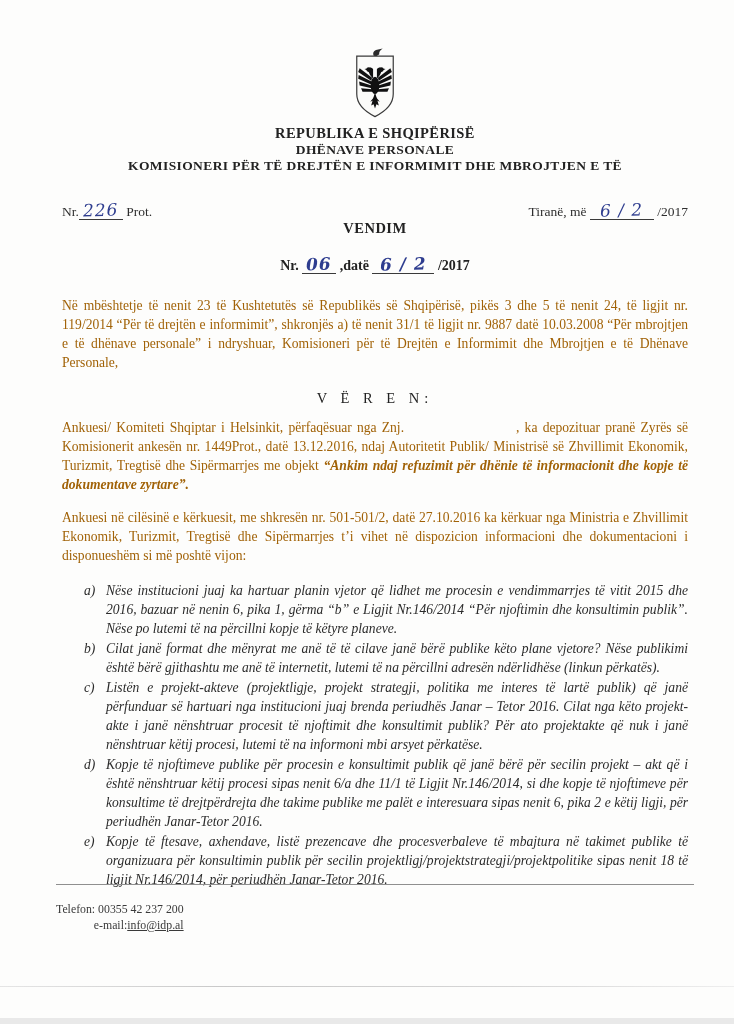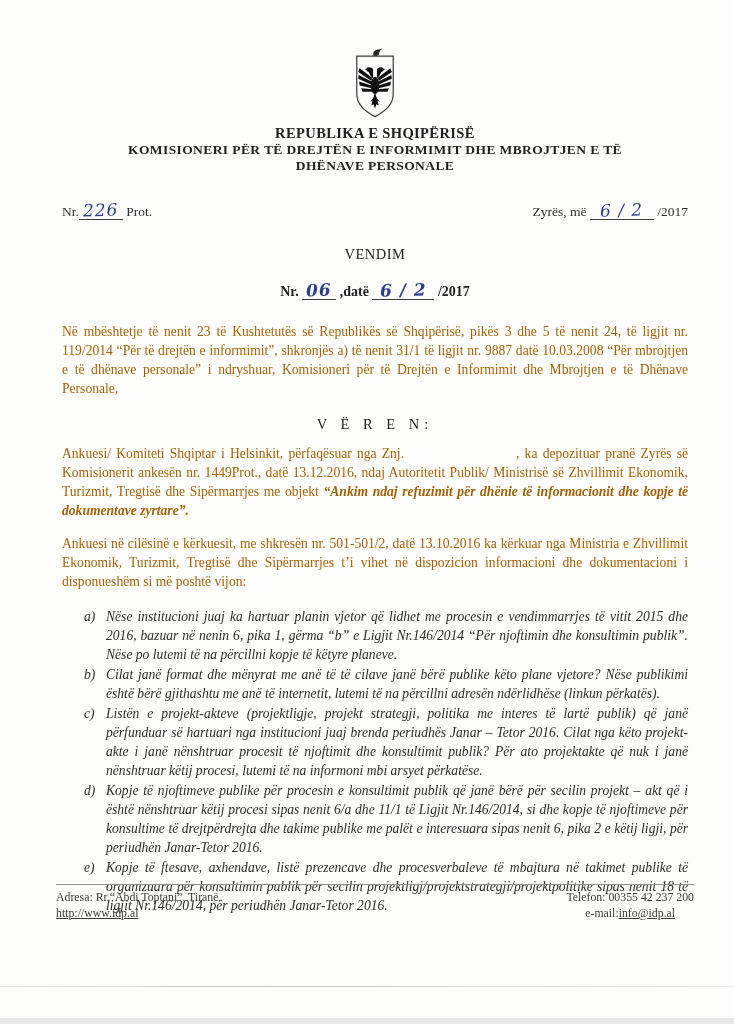--- a/index.html
+++ b/index.html
@@ -34,22 +34,22 @@
     transform:rotate(-2deg);
     display:inline-block;
   }
   .fill-line{
     display:inline-block;text-align:center;
     border-bottom:1.2px solid #3a3a3a;
     line-height:14px;
     vertical-align:baseline;
   }
   .vendim{
-    text-align:center;font-weight:normal;font-size:14.5px;
-    margin-top:26px;letter-spacing:.5px;color:#222;
+    text-align:center;font-weight:bold;font-size:14.5px;
+    letter-spacing:.5px;color:#222;
   }
   .vendim-nr{
     text-align:center;font-weight:bold;font-size:14px;
     margin-top:20px;color:#222;
   }
   .para{
     font-size:13.6px;line-height:19px;text-align:justify;color:#a16207;
   }
   .p-legal{margin-top:22px;}
   .veren{
@@ -110,31 +110,31 @@
 
         <path d="M66,62 L92,42 L95,50 L68,68 Z" fill="#111"></path>
         <path d="M67,70 L94,56 L95,64 L68,76 Z" fill="#111"></path>
         <path d="M67,78 L93,70 L92,78 L67,84 Z" fill="#111"></path>
         <path d="M66,86 L89,84 L86,91 L65,91 Z" fill="#111"></path>
       </svg>
     </div>
 
     <div class="hdr">
       <div class="l1">REPUBLIKA E SHQIPËRISË</div>
+      <div class="l2">DHËNAVE PERSONALE</div>
       <div class="l2">KOMISIONERI PËR TË DREJTËN E  INFORMIMIT DHE MBROJTJEN E TË</div>
-      <div class="l2">DHËNAVE PERSONALE</div>
     </div>
 
     <div class="proto-row">
       <div>
         <span>Nr.</span><span class="fill-line" style="min-width:44px;"><span class="hand">226</span></span>
         <span>Prot.</span>
       </div>
       <div>
-        <span>Zyrës, më</span>
+        <span>Tiranë, më</span>
         <span class="fill-line" style="min-width:64px;"><span class="hand">6 / 2</span></span>
         <span>/2017</span>
       </div>
     </div>
 
     <div class="vendim">VENDIM</div>
 
     <div class="vendim-nr">
       <span>Nr.</span>
       <span class="fill-line" style="min-width:34px;"><span class="hand">06</span></span>
@@ -142,21 +142,21 @@
       <span class="fill-line" style="min-width:62px;"><span class="hand">6 / 2</span></span>
       <span>/2017</span>
     </div>
 
     <p class="para p-legal">Në mbështetje të nenit 23 të Kushtetutës së Republikës së Shqipërisë,  pikës 3 dhe 5 të nenit 24, të ligjit nr. 119/2014 “Për të drejtën e informimit”, shkronjës a) të nenit 31/1 të ligjit nr. 9887 datë 10.03.2008 “Për mbrojtjen e të dhënave personale” i ndryshuar, Komisioneri për të Drejtën e Informimit dhe Mbrojtjen e të Dhënave Personale,</p>
 
     <div class="veren">V Ë R E N:</div>
 
     <p class="para p-complaint"><span>Ankuesi/ Komiteti Shqiptar i Helsinkit, përfaqësuar nga Znj.</span><span class="redact-gap"></span><span>, ka depozituar pranë Zyrës së Komisionerit ankesën nr. 1449Prot., datë 13.12.2016, ndaj Autoritetit Publik/ Ministrisë së Zhvillimit Ekonomik, Turizmit, Tregtisë dhe Sipërmarrjes me objekt </span><span class="obj">“Ankim ndaj refuzimit për dhënie të informacionit dhe kopje të dokumentave zyrtare”.</span></p>
 
-    <p class="para" style="margin-top:0;">Ankuesi në cilësinë e kërkuesit, me shkresën nr. 501-501/2, datë 13.10.2016 ka kërkuar nga Ministria e Zhvillimit Ekonomik, Turizmit, Tregtisë dhe Sipërmarrjes t’i vihet në dispozicion informacioni dhe dokumentacioni i disponueshëm si më poshtë vijon:</p>
+    <p class="para" style="margin-top:0;">Ankuesi në cilësinë e kërkuesit, me shkresën nr. 501-501/2, datë 27.10.2016 ka kërkuar nga Ministria e Zhvillimit Ekonomik, Turizmit, Tregtisë dhe Sipërmarrjes t’i vihet në dispozicion informacioni dhe dokumentacioni i disponueshëm si më poshtë vijon:</p>
 
     <div class="list">
       <div class="li">
         <span class="marker">a)</span>
         <span class="li-text">Nëse institucioni juaj ka hartuar planin vjetor që lidhet me procesin e vendimmarrjes të vitit 2015 dhe 2016, bazuar në nenin 6, pika 1, gërma “b” e Ligjit Nr.146/2014 “Për njoftimin dhe konsultimin publik”. Nëse po lutemi të na përcillni kopje të këtyre planeve.</span>
       </div>
       <div class="li">
         <span class="marker">b)</span>
         <span class="li-text">Cilat janë format dhe mënyrat me anë të të cilave janë bërë publike këto plane vjetore? Nëse publikimi është bërë gjithashtu me anë të internetit, lutemi të na përcillni adresën ndërlidhëse (linkun përkatës).</span>
       </div>
@@ -170,24 +170,20 @@
       </div>
       <div class="li">
         <span class="marker">e)</span>
         <span class="li-text">Kopje të ftesave, axhendave, listë prezencave dhe procesverbaleve të mbajtura në takimet publike të organizuara për konsultimin publik për secilin projektligj/projektstrategji/projektpolitike sipas nenit 18 të ligjit Nr.146/2014, për periudhën Janar-Tetor 2016.</span>
       </div>
     </div>
 
   </div>
 
   <div class="footer">
-    <div>
-      <div>Adresa: Rr.“Abdi Toptani”, Tiranë.</div>
-      <div><a href="#">http://www.idp.al</a></div>
-    </div>
-    <div style="text-align:center;">
+    <div style="text-align:right;margin-top:12px;">
       <div>Telefon: 00355 42 237 200</div>
       <div><span>e-mail:</span><a href="#">info@idp.al</a></div>
     </div>
   </div>
 
   <div class="scan-edge"></div>
 </div>
 
 </body></html>

